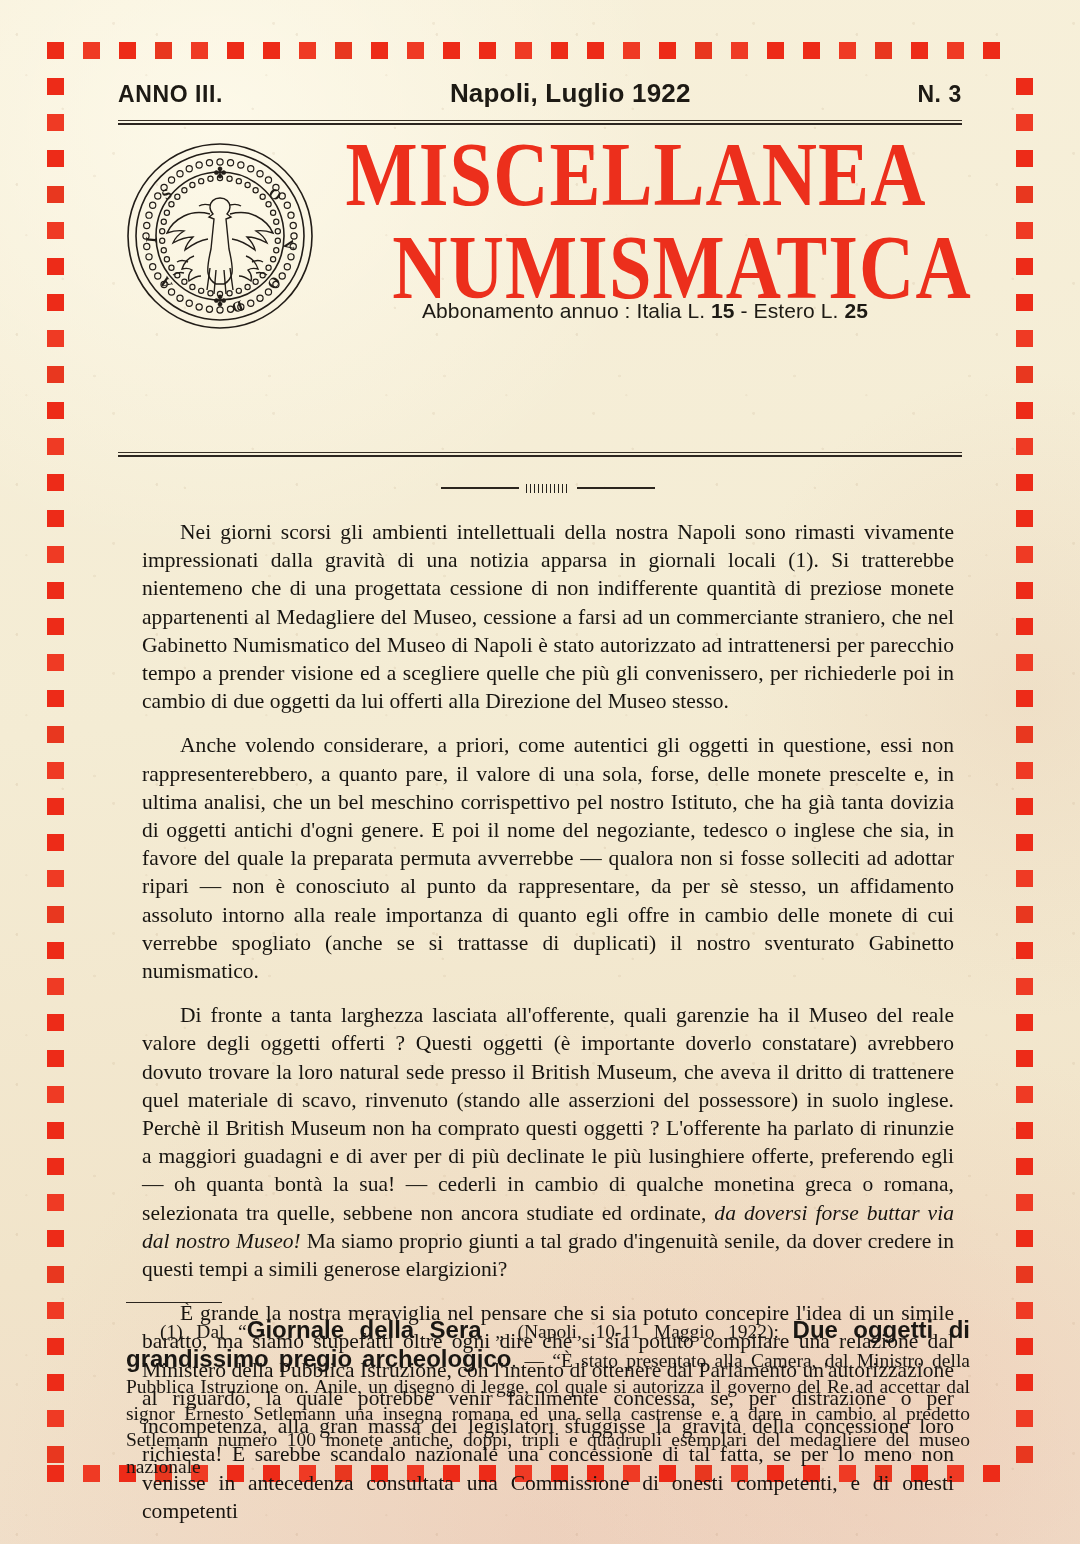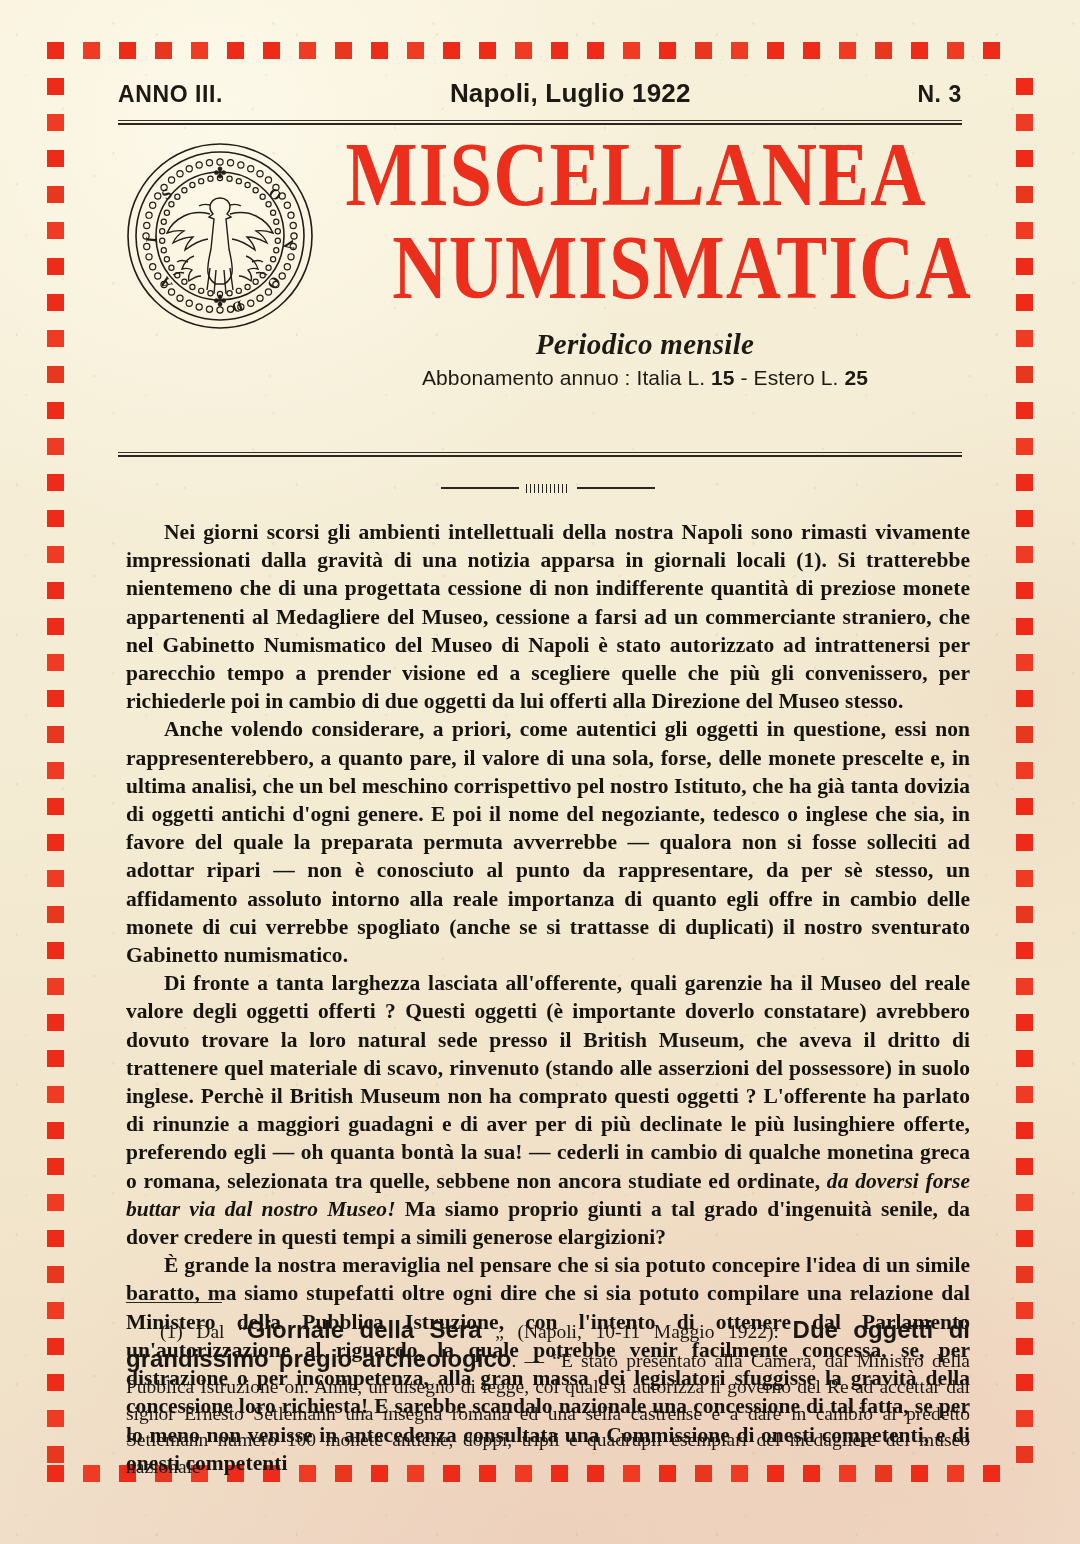--- a/index.html
+++ b/index.html
@@ -224,23 +224,22 @@
     margin-top: 26px;
     font-family: "Liberation Serif", serif;
     font-size: 21.5px;
     line-height: 28.2px;
     color: #171410;
     text-align: justify;
     text-justify: inter-word;
     letter-spacing: .05px;
   }
   .body-text p {
-    margin: 0;
+    margin: 16px;
     text-indent: 38px;
-    font-weight: bold;
   }
   .body-text p + p { margin-top: 0; }
   .body-text i { font-style: italic; }
 
   
   .footnote-wrap {
     position: absolute;
     left: 126px;
     right: 110px;
     top: 1302px;
@@ -541,21 +540,20 @@
         <text x="46" y="140" text-anchor="middle" transform="rotate(-125 46 140)">A</text>
         <text x="32" y="100" text-anchor="middle" transform="rotate(-85 32 100)">I</text>
         <text x="46" y="58" text-anchor="middle" transform="rotate(-40 46 58)">S</text>
       </g>
     </svg>
   </div>
 
   <div class="title-block">
     <div class="logo-word logo-1">MISCELLANEA</div>
     <div class="logo-word logo-2">NUMISMATICA</div>
-    <div class="subtitle-italic">Periodico mensile</div>
     <div class="sub-line">
       <span>Abbonamento annuo : Italia L. </span><b>15</b><span> - Estero L. </span><b>25</b>
     </div>
   </div>
 </div>
 
 <div class="rule-double bottom"></div>
 
 <div class="article">
   <div class="title-ornament">

